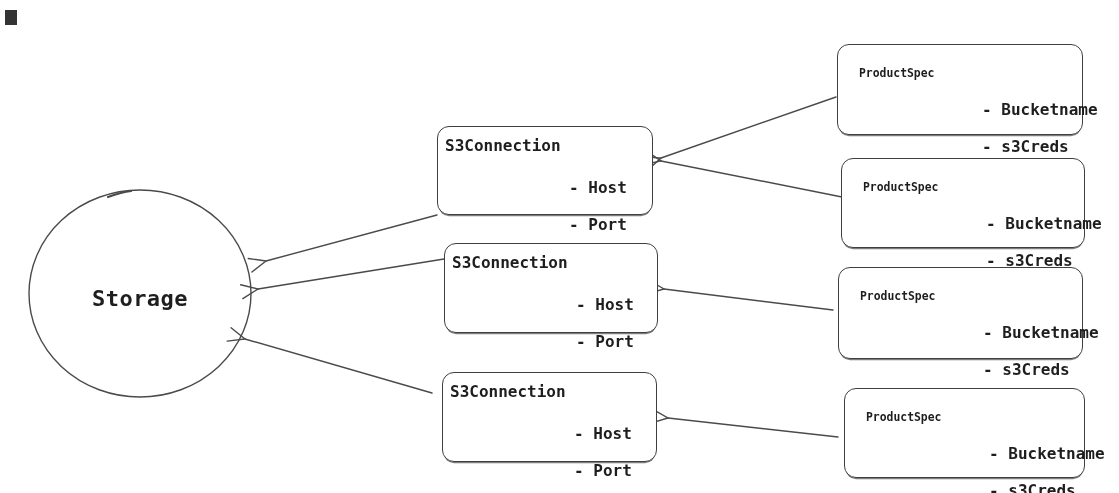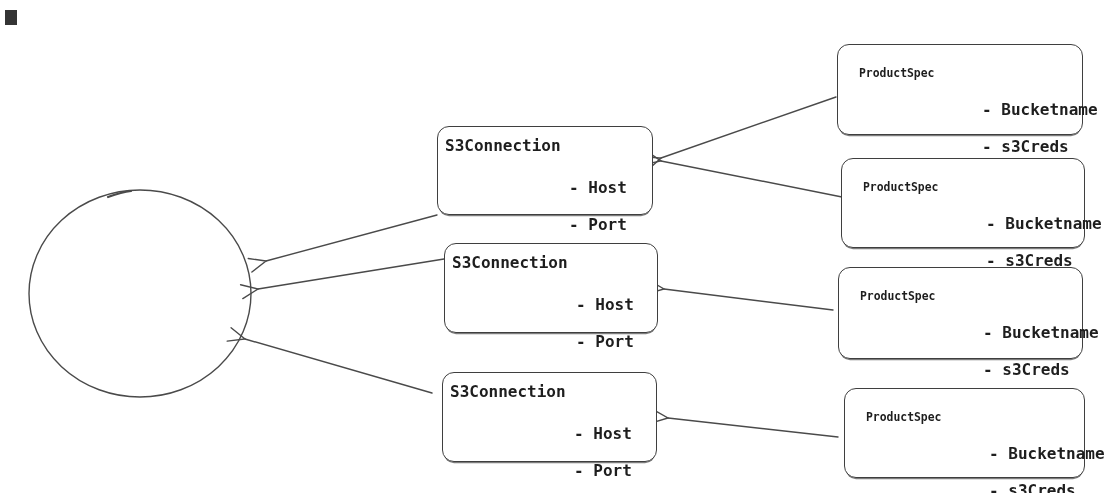--- a/index.html
+++ b/index.html
@@ -114,20 +114,23 @@
     <line x1="432" y1="393" x2="245" y2="339" marker-end="url(#arrow)"></line>
 
     <line x1="836" y1="97" x2="661" y2="158" marker-end="url(#arrow)"></line>
     <line x1="842" y1="197" x2="661" y2="161" marker-end="url(#arrow)"></line>
     <line x1="833" y1="310" x2="664" y2="289" marker-end="url(#arrow)"></line>
     <line x1="838" y1="437" x2="668" y2="418" marker-end="url(#arrow)"></line>
   </svg>
 
   <div class="corner-artifact"></div>
 
+  <div class="storage-label-wrap">
+    <span class="storage-label">Storage</span>
+  </div>
 
   <div class="box s3c s3c-1">
     <div class="box-label">S3Connection</div>
     <div class="attrs">
       <div>- Host</div>
       <div>- Port</div>
       <div>- TLS</div>
     </div>
   </div>
 

